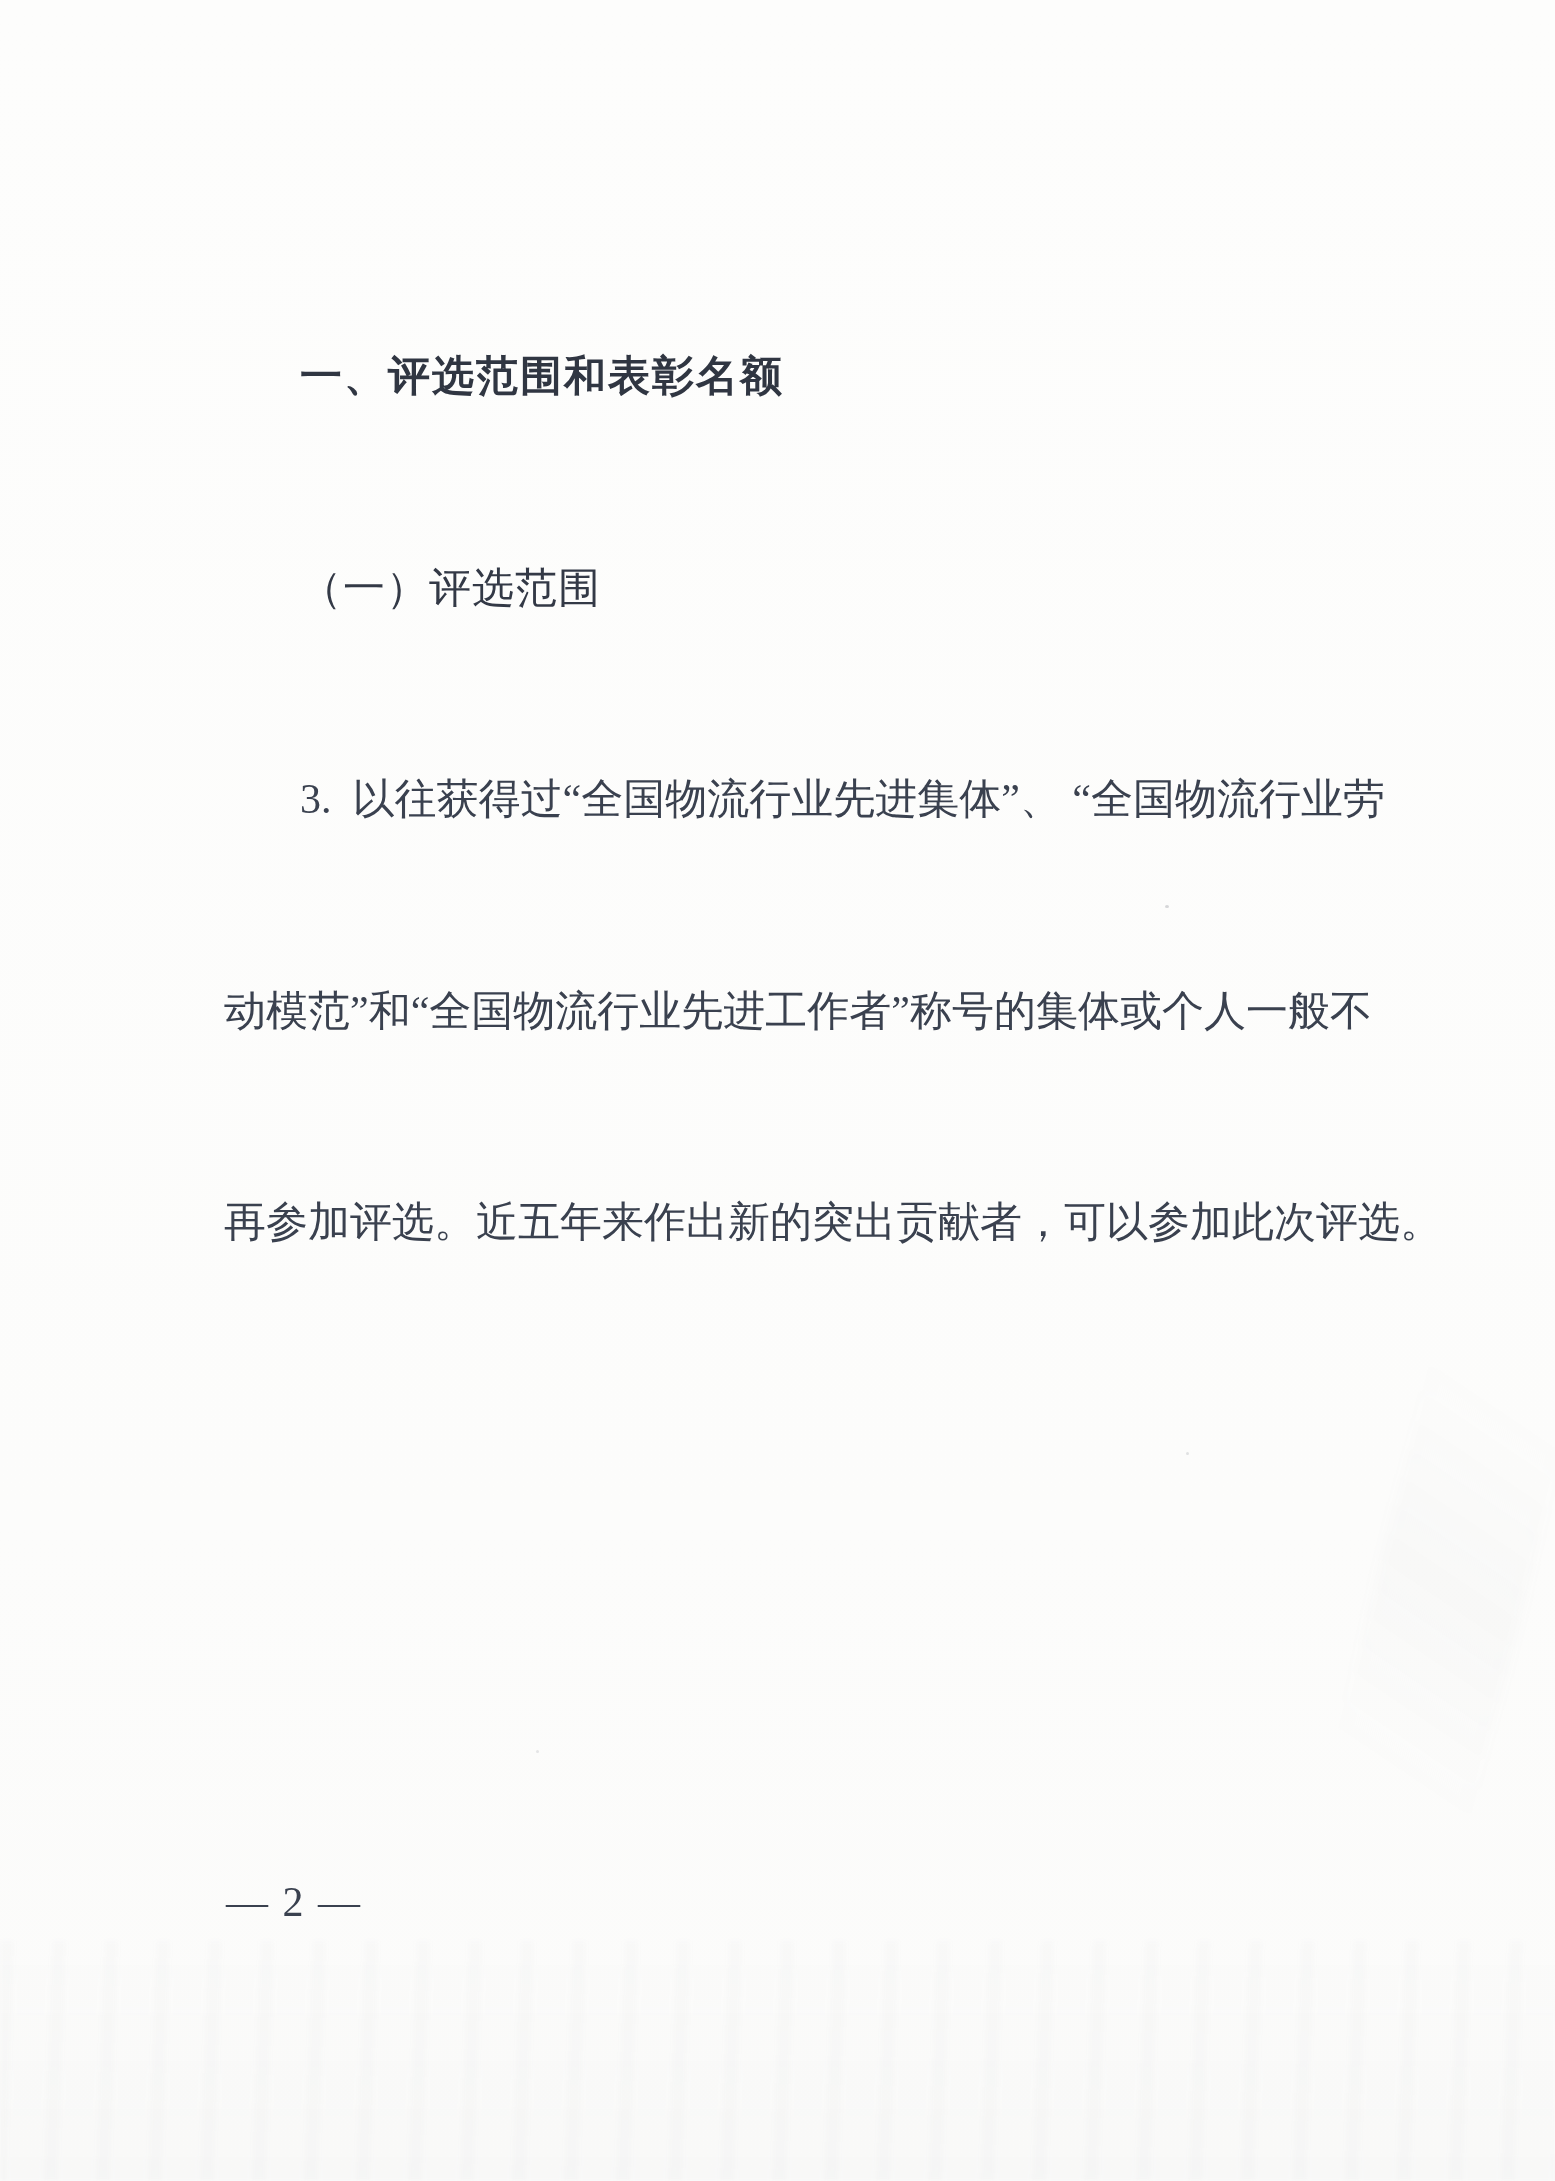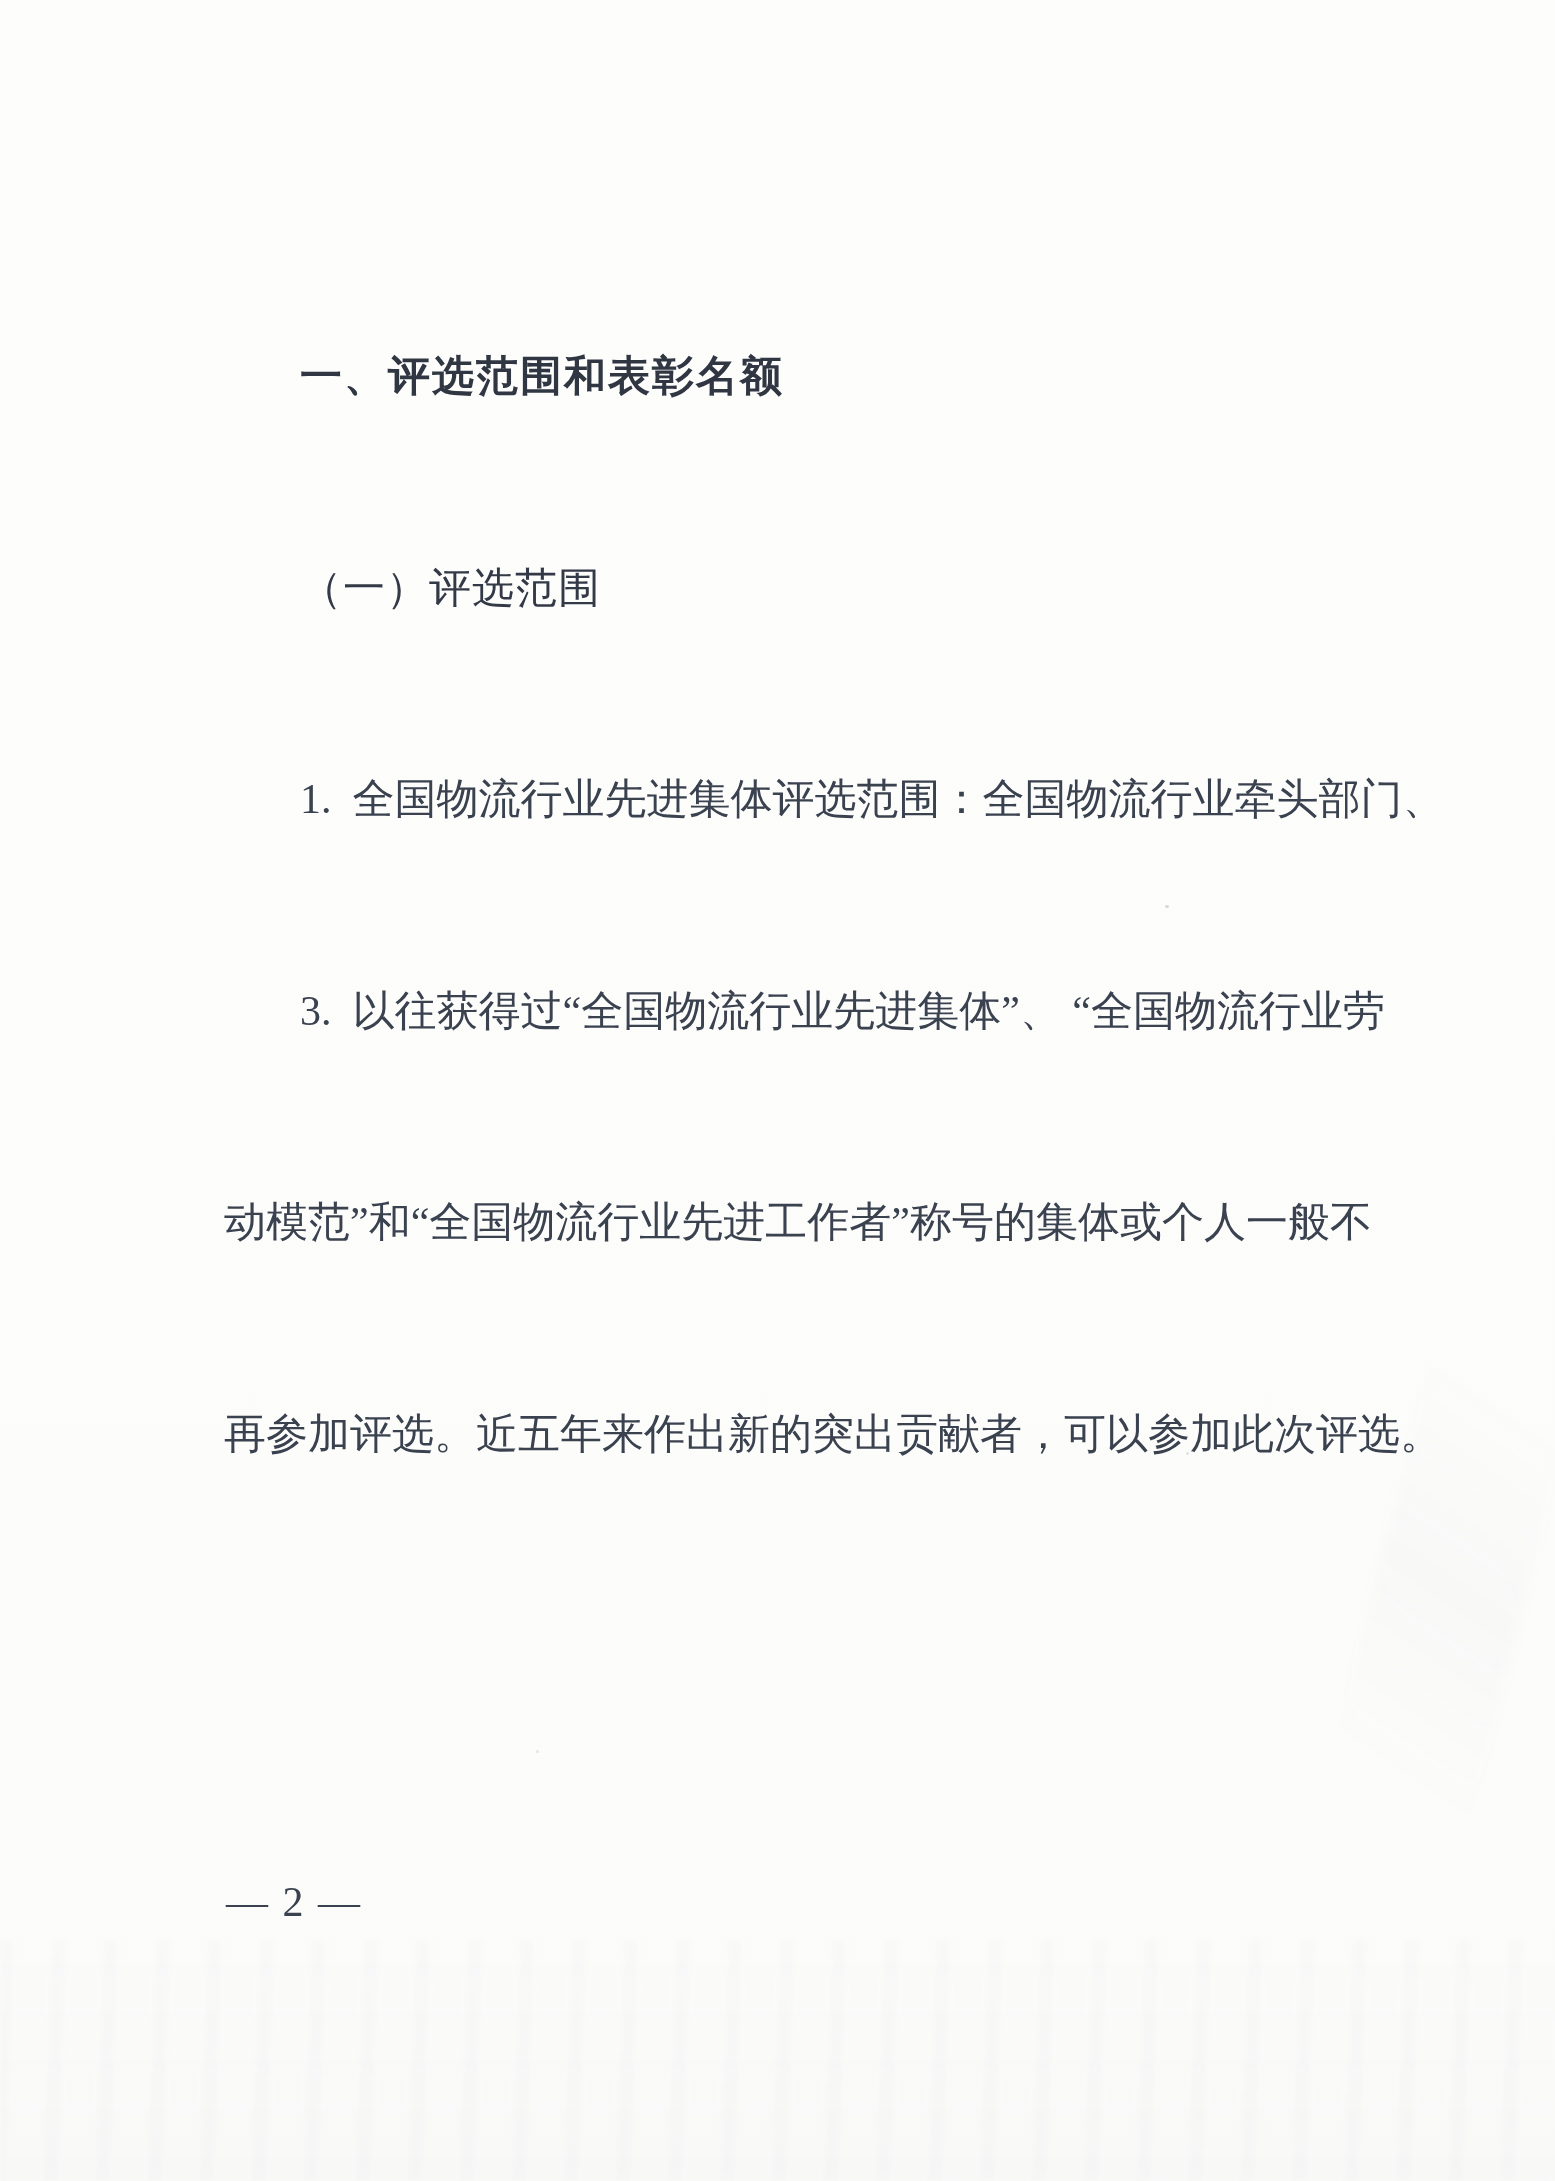--- a/index.html
+++ b/index.html
@@ -87,21 +87,20 @@
   }
 </style>
 </head>
 <body>
 
 <div class="page">
 
   <div class="textblock">
     <div class="line h1 indent">一、评选范围和表彰名额</div>
     <div class="line h2 indent">（一）评选范围</div>
-    <div class="line indent">1.  全国物流行业先进集体评选范围：全国物流行业牵头部门、</div>
     <div class="line indent">3.  以往获得过“全国物流行业先进集体”、 “全国物流行业劳</div>
     <div class="line">动模范”和“全国物流行业先进工作者”称号的集体或个人一般不</div>
     <div class="line">再参加评选。近五年来作出新的突出贡献者，可以参加此次评选。</div>
     
     
     
     
     
     
     

